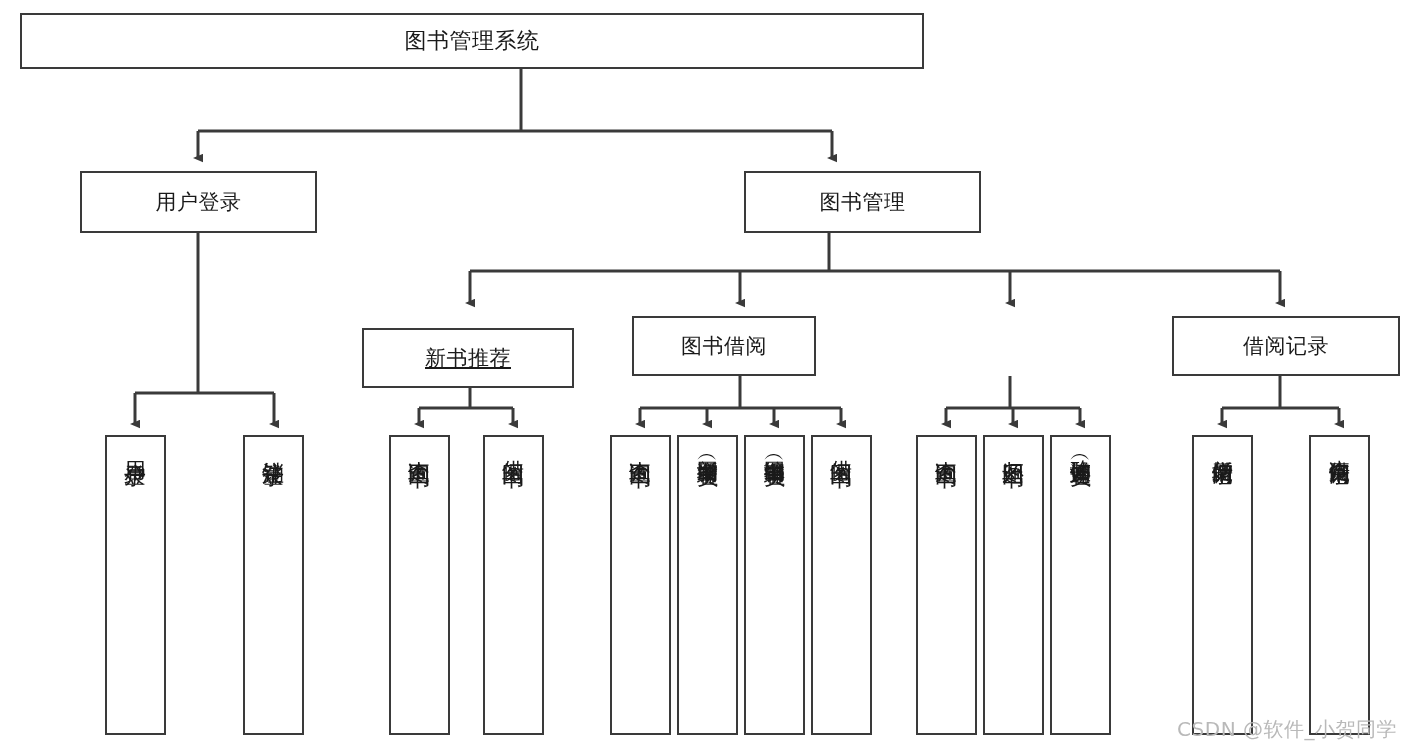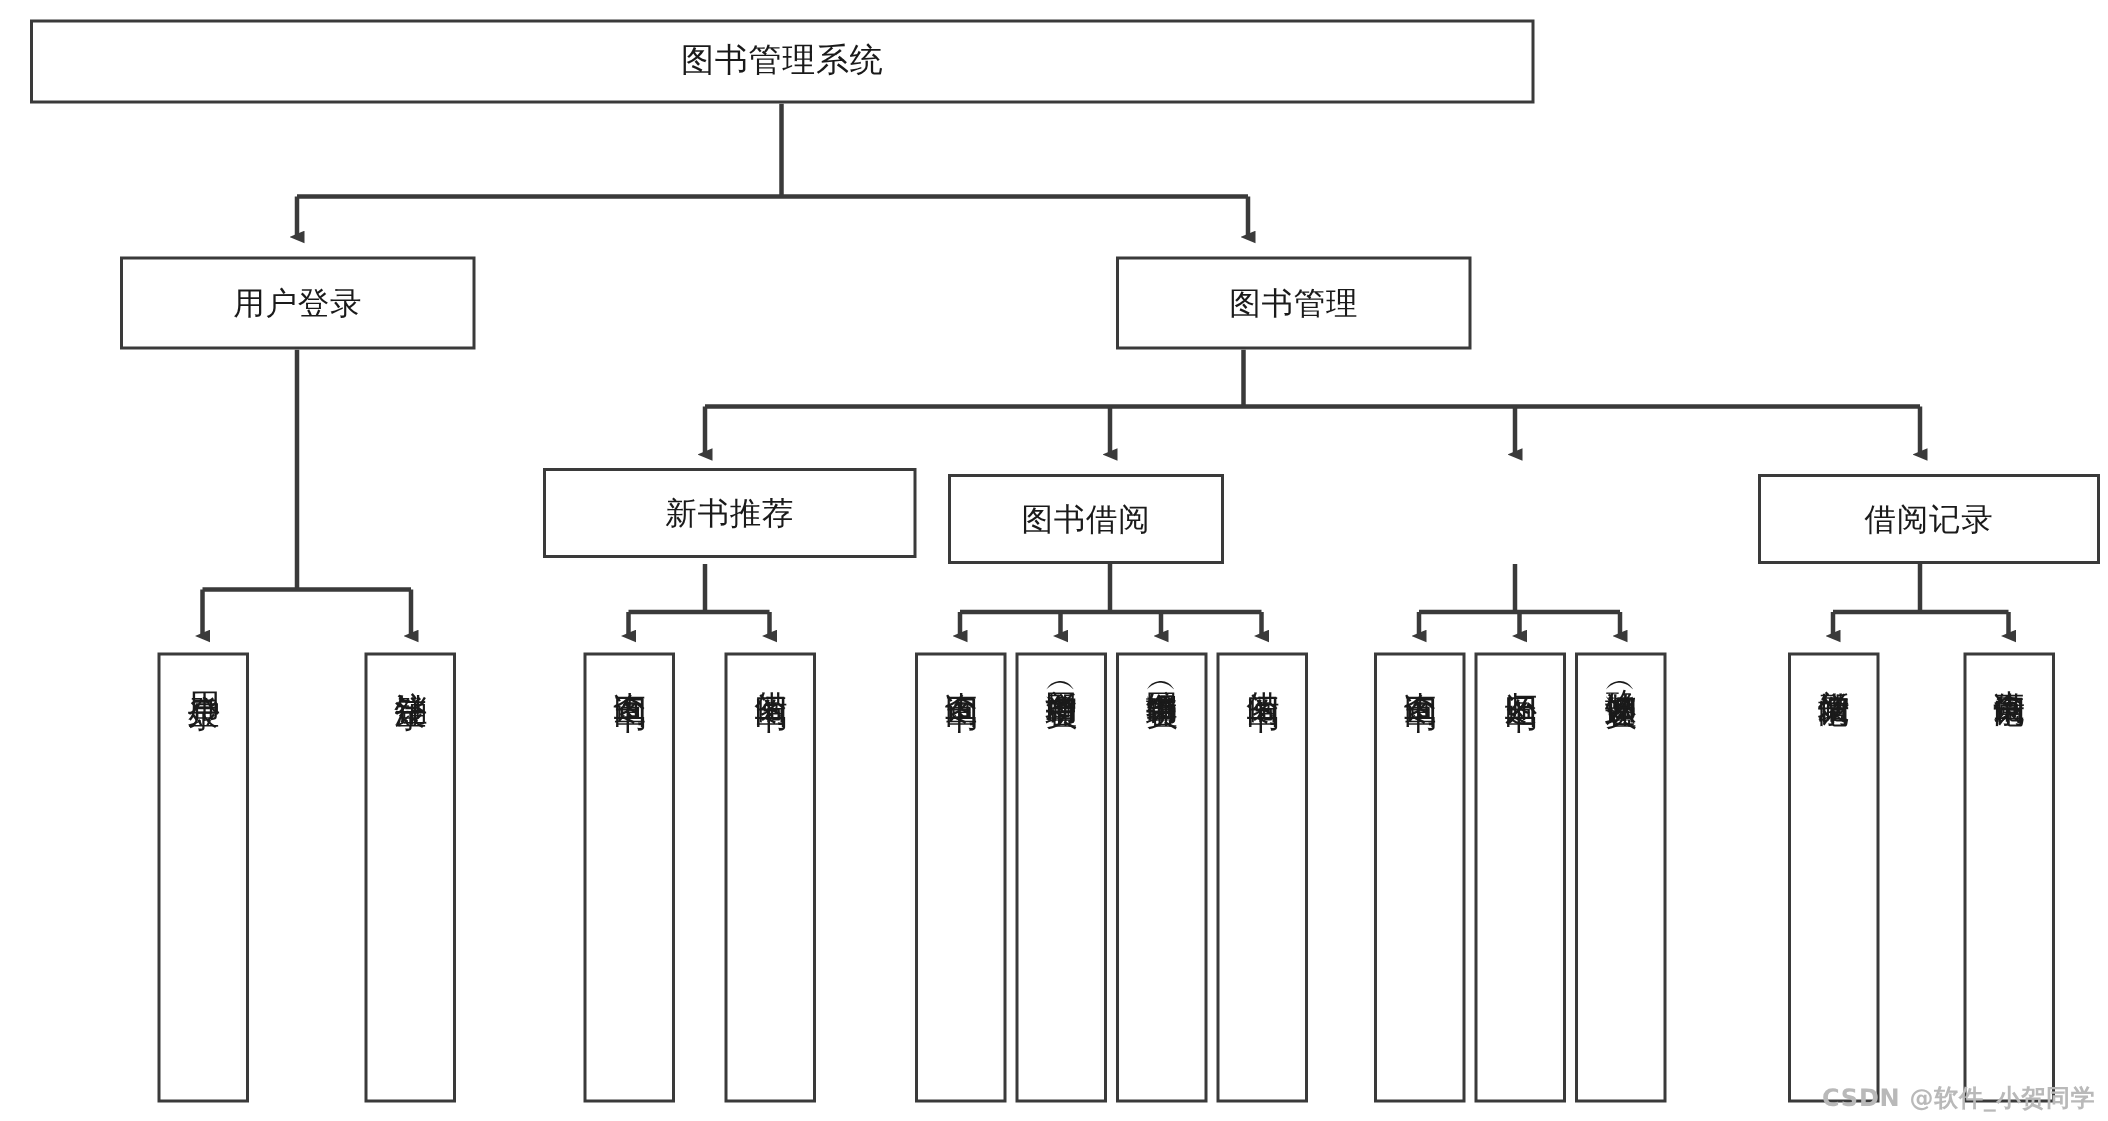--- a/index.html
+++ b/index.html
@@ -66,26 +66,25 @@
     white-space: nowrap;
   }
   .node.vert.tall-text .node-label {
     font-size: 21px;
     letter-spacing: 1px;
   }
   #watermark {
     position: absolute;
     right: 8px;
     bottom: 4px;
-    font-size: 16px;
+    font-size: 20px;
     color: #b9b9b9;
     letter-spacing: 0.5px;
     z-index: 5;
     white-space: nowrap;
-    font-weight: bold;
   }
 </style>
 </head>
 <body>
 
 <div id="diagram-root">
 
   <svg id="wires" viewBox="0 0 1405 747" width="1405" height="747" aria-hidden="true">
     <defs>
       <marker id="arrow" markerWidth="10" markerHeight="10" refX="4.2" refY="5" orient="auto" markerUnits="userSpaceOnUse">
@@ -129,33 +128,33 @@
       <path d="M1013,408 L1013,424" marker-end="url(#arrow)"></path>
       <path d="M1080,408 L1080,424" marker-end="url(#arrow)"></path>
 
       <path d="M1280,376 L1280,408"></path>
       <path d="M1222,408 L1339,408"></path>
       <path d="M1222,408 L1222,424" marker-end="url(#arrow)"></path>
       <path d="M1339,408 L1339,424" marker-end="url(#arrow)"></path>
     </g>
   </svg>
 
-  <div class="node horiz root" style="left:20px; top:13px; width:1003px; height:56px;">
+  <div class="node horiz root" style="left:20px; top:13px; width:904px; height:56px;">
     <span class="node-label">图书管理系统</span>
   </div>
 
   <div class="node horiz" style="left:80px; top:171px; width:237px; height:62px;">
     <span class="node-label">用户登录</span>
   </div>
 
   <div class="node horiz" style="left:711px; top:171px; width:237px; height:62px;margin-left:33px;">
     <span class="node-label">图书管理</span>
   </div>
 
-  <div class="node horiz" style="left:362px; top:312px; width:249px; height:60px;">
+  <div class="node horiz" style="left:362px; top:328px; width:212px; height:60px;text-decoration:underline;">
     <span class="node-label">新书推荐</span>
   </div>
 
   <div class="node horiz" style="left:632px; top:316px; width:184px; height:60px;">
     <span class="node-label">图书借阅</span>
   </div>
 
 
   <div class="node horiz" style="left:1172px; top:316px; width:228px; height:60px;">
     <span class="node-label">借阅记录</span>

